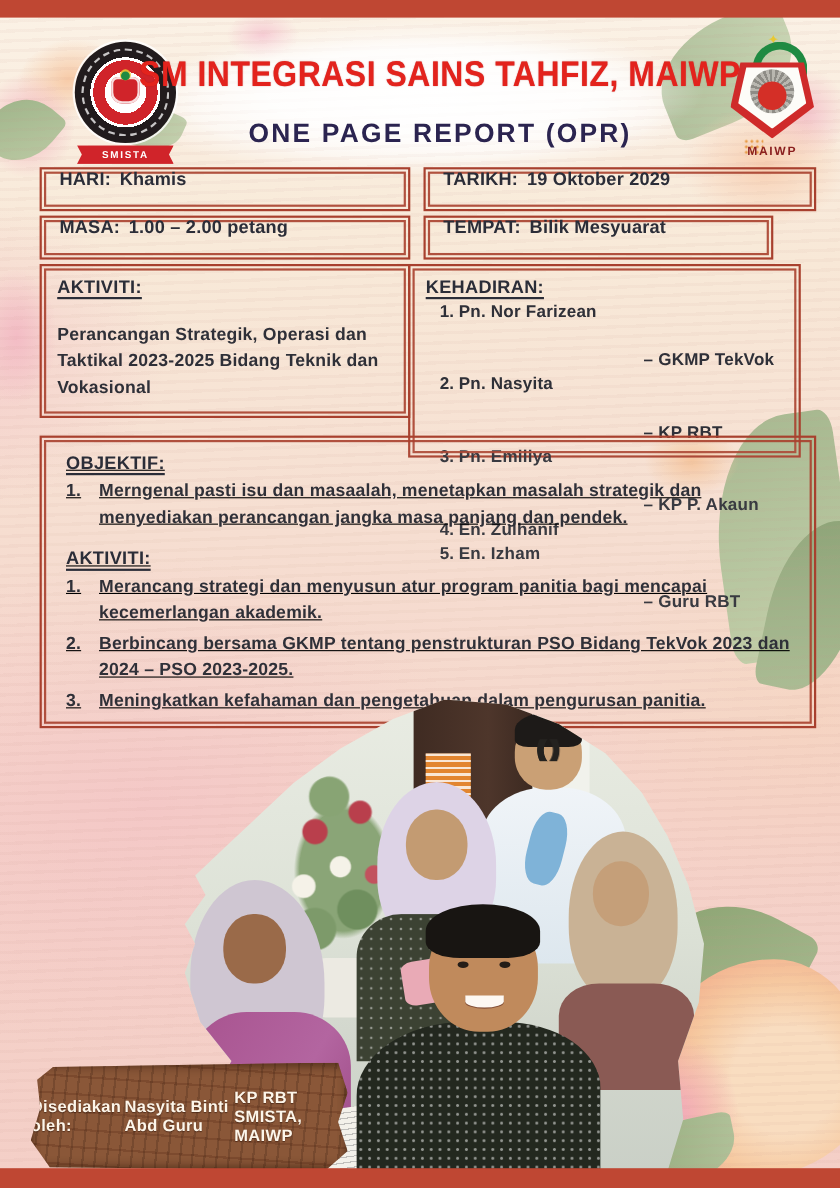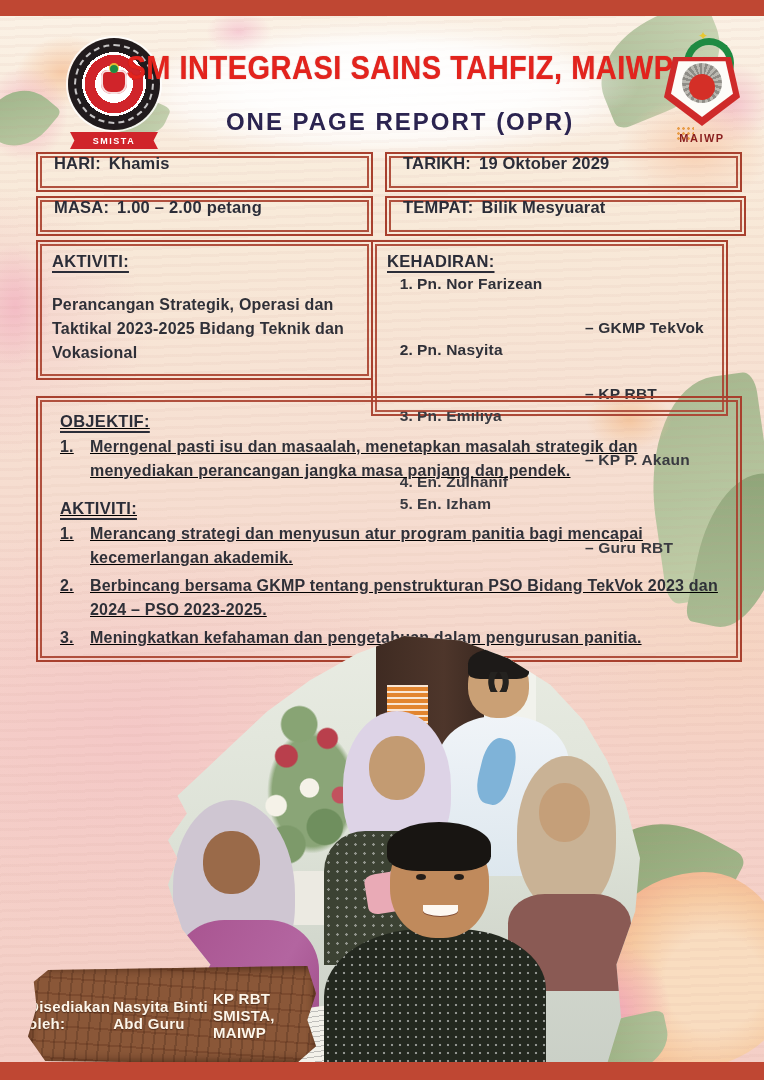--- a/index.html
+++ b/index.html
@@ -213,21 +213,21 @@
       <span class="lbl">TARIKH:</span>
       <span>19 Oktober 2029</span>
     </div>
   </div>
   <div class="fbox" style="left:36px;top:196px;width:337px;height:40px;">
     <div class="field-line">
       <span class="lbl">MASA:</span>
       <span>1.00 – 2.00 petang</span>
     </div>
   </div>
-  <div class="fbox" style="left:385px;top:196px;width:361px;height:40px;">
+  <div class="fbox" style="left:385px;top:196px;width:318px;height:40px;">
     <div class="field-line">
       <span class="lbl">TEMPAT:</span>
       <span>Bilik Mesyuarat</span>
     </div>
   </div>
 
   <div class="fbox aktiviti-box" style="left:36px;top:240px;width:337px;height:140px;">
     <div class="inner">
       <span class="sec-label">AKTIVITI:</span>
       <div class="body-text">Perancangan Strategik, Operasi dan Taktikal 2023-2025 Bidang Teknik dan Vokasional</div>

